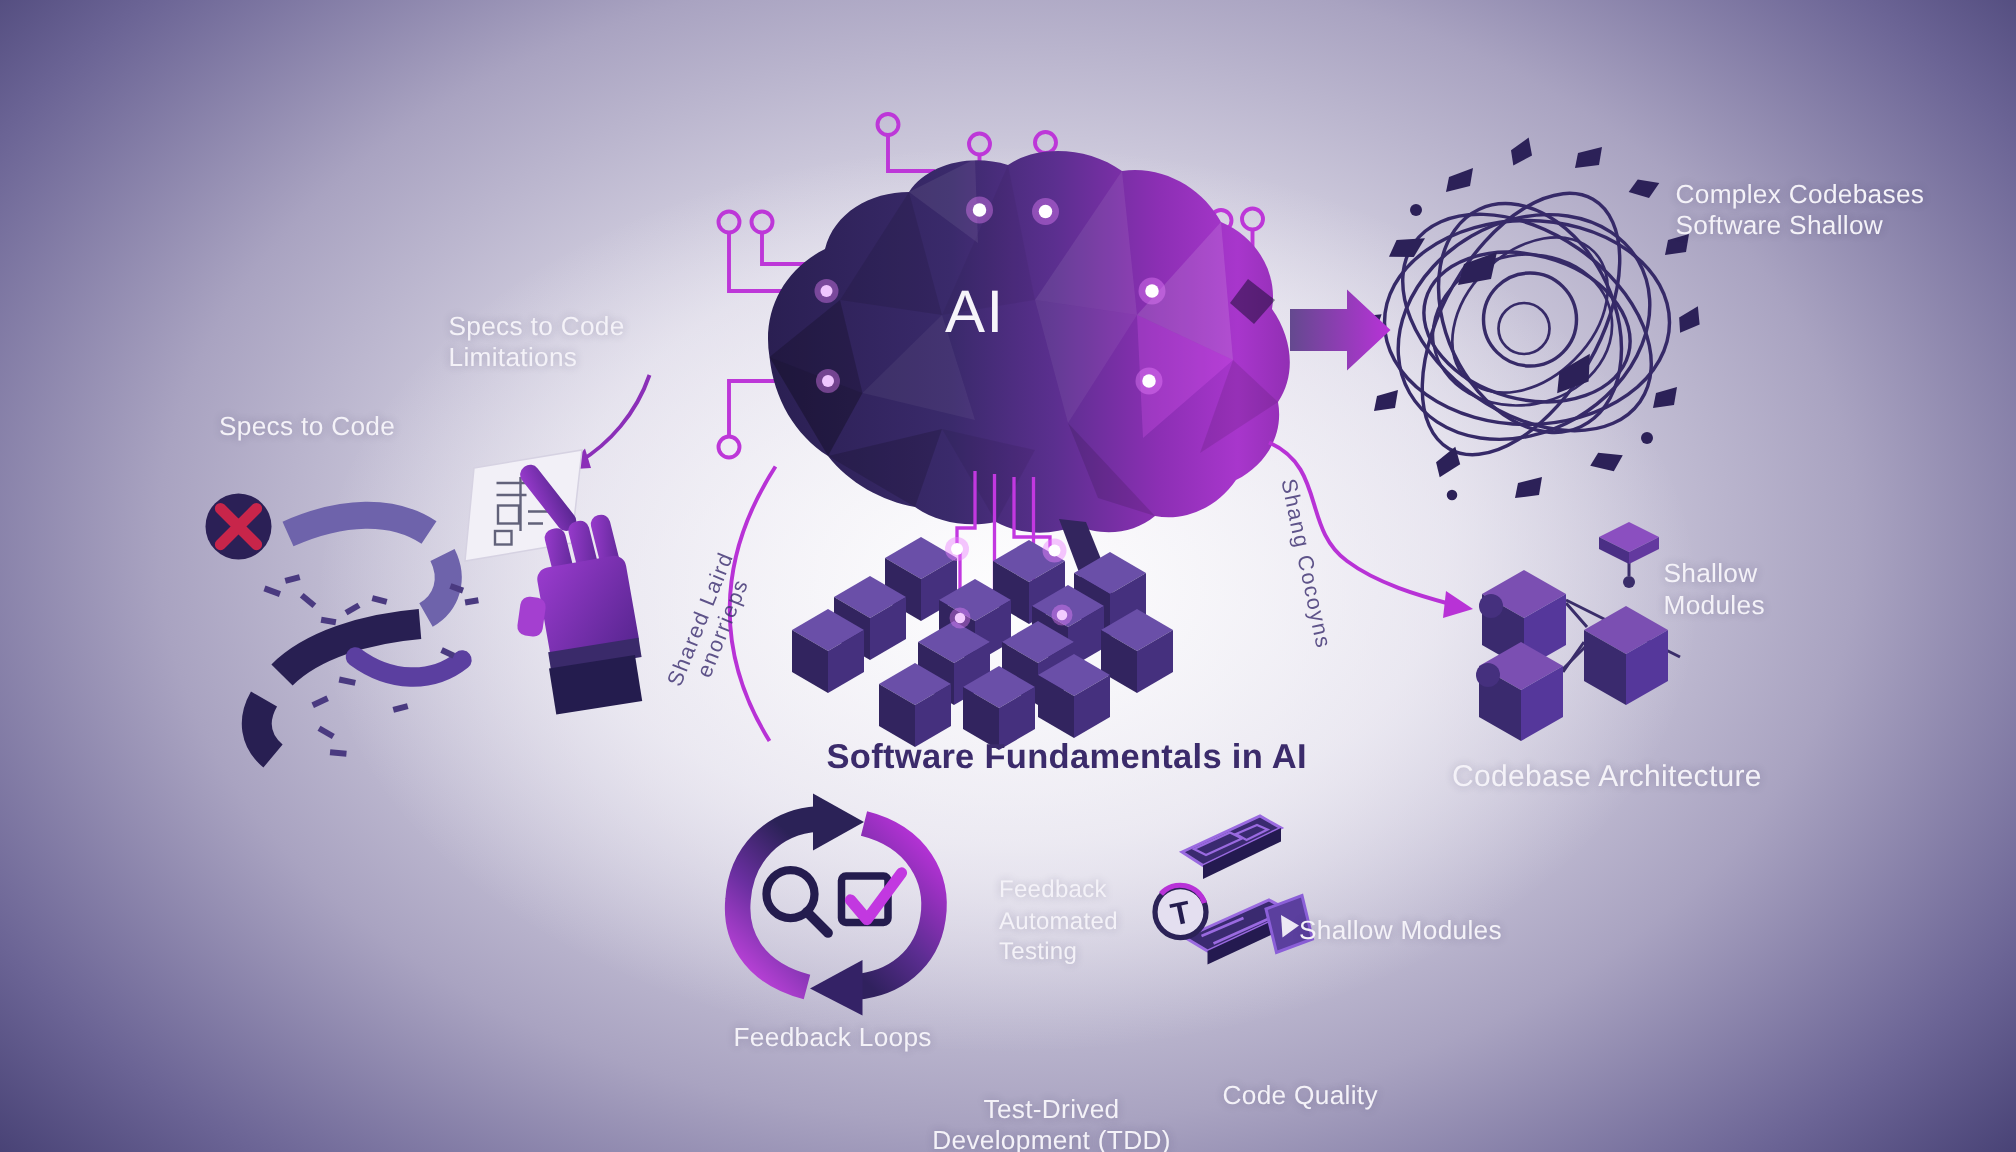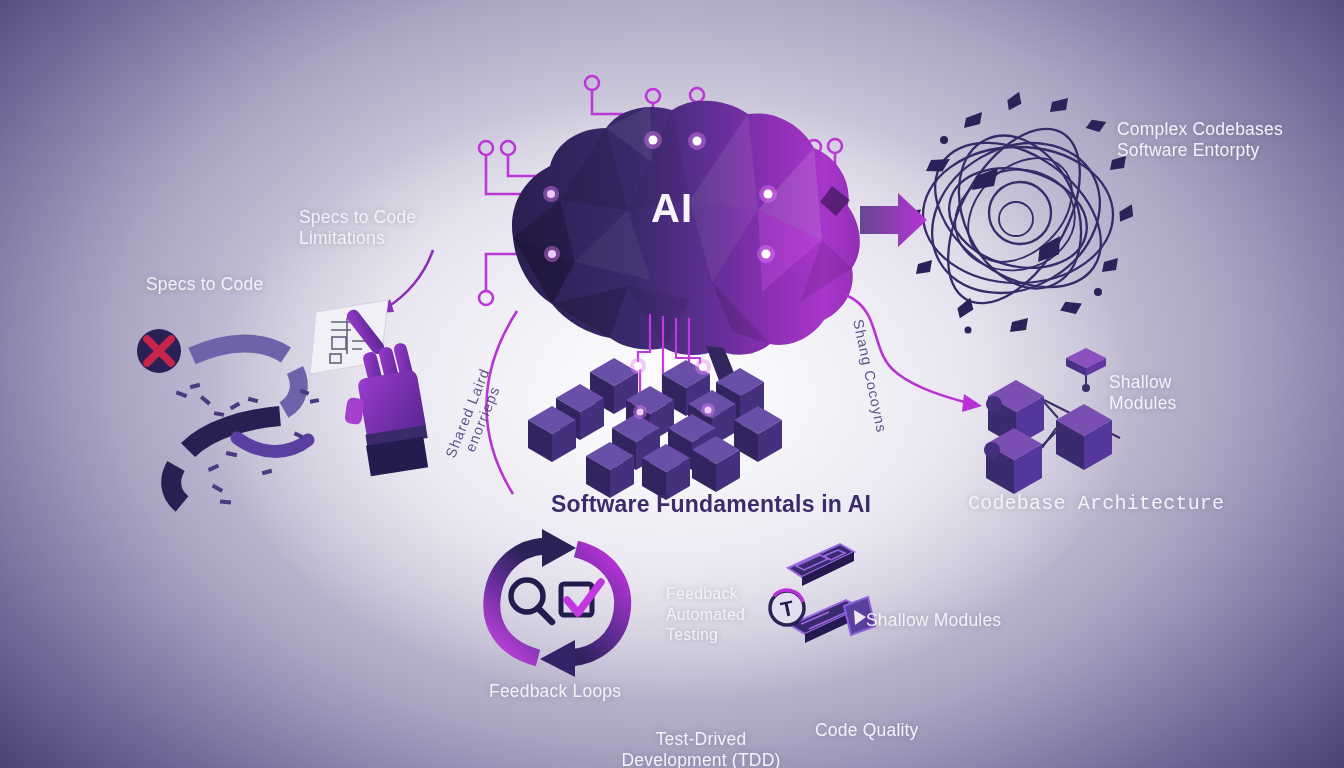--- a/index.html
+++ b/index.html
@@ -15,22 +15,22 @@
     position:absolute;color:#f4f2f8;white-space:pre-line;
     font-size:17.5px;line-height:21px;letter-spacing:.2px;
     text-shadow:0 0 6px rgba(40,30,80,.25);
   }
   .dark{color:#3b2b6b;text-shadow:none;}
   .title{font-size:23px;font-weight:600;letter-spacing:.2px;}
   .big{font-size:20px;}
   .small{font-size:16px;line-height:20.5px;}
   .center-text{text-align:center;}
   .ai{
-    position:absolute;left:630px;top:186px;width:84px;text-align:center;
-    font-size:40px;font-weight:700;color:#f6f4fa;letter-spacing:1px;
+    position:absolute;left:630px;top:186px;width:84px;
+    font-size:40px;font-weight:400;color:#f6f4fa;letter-spacing:1px;
   }
   .curved-note{
     position:absolute;color:#453877;font-size:14.5px;letter-spacing:1px;
     text-align:center;opacity:.85;
   }
   .note-left{left:393px;top:400px;width:164px;transform:rotate(-68deg);}
   .note-right{left:798px;top:368px;width:144px;transform:rotate(78deg);}
   text{font-family:"Liberation Sans",sans-serif;}
 </style>
 </head>
@@ -342,24 +342,24 @@
   </g>
 </svg>
 
 <div class="ai">AI</div>
 
 <div class="lbl" style="left:146px;top:274px;">Specs to Code</div>
 <div class="lbl" style="left:299px;top:207px;">Specs to Code
 Limitations</div>
 
 <div class="lbl" style="left:1117px;top:119px;">Complex Codebases
-Software Entorpty</div>
+Software Shallow</div>
 <div class="lbl" style="left:1109px;top:352px;margin-top:20px;">Shallow
 Modules</div>
-<div class="lbl big" style="left:968px;top:493px;font-family:Liberation Mono, monospace;">Codebase Architecture</div>
+<div class="lbl big" style="left:968px;top:508px;">Codebase Architecture</div>
 
 <div class="lbl dark title" style="left:551px;top:494px;">Software Fundamentals in AI</div>
 
 <div class="lbl" style="left:489px;top:681px;">Feedback Loops</div>
 <div class="lbl small" style="left:666px;top:584px;">Feedback
 Automated
 Testing</div>
 <div class="lbl center-text" style="left:614px;top:681px;width:174px;margin-top:48px;">Test-Drived
 Development (TDD)</div>
 <div class="lbl" style="left:815px;top:681px;margin-top:39px;">Code Quality</div>

